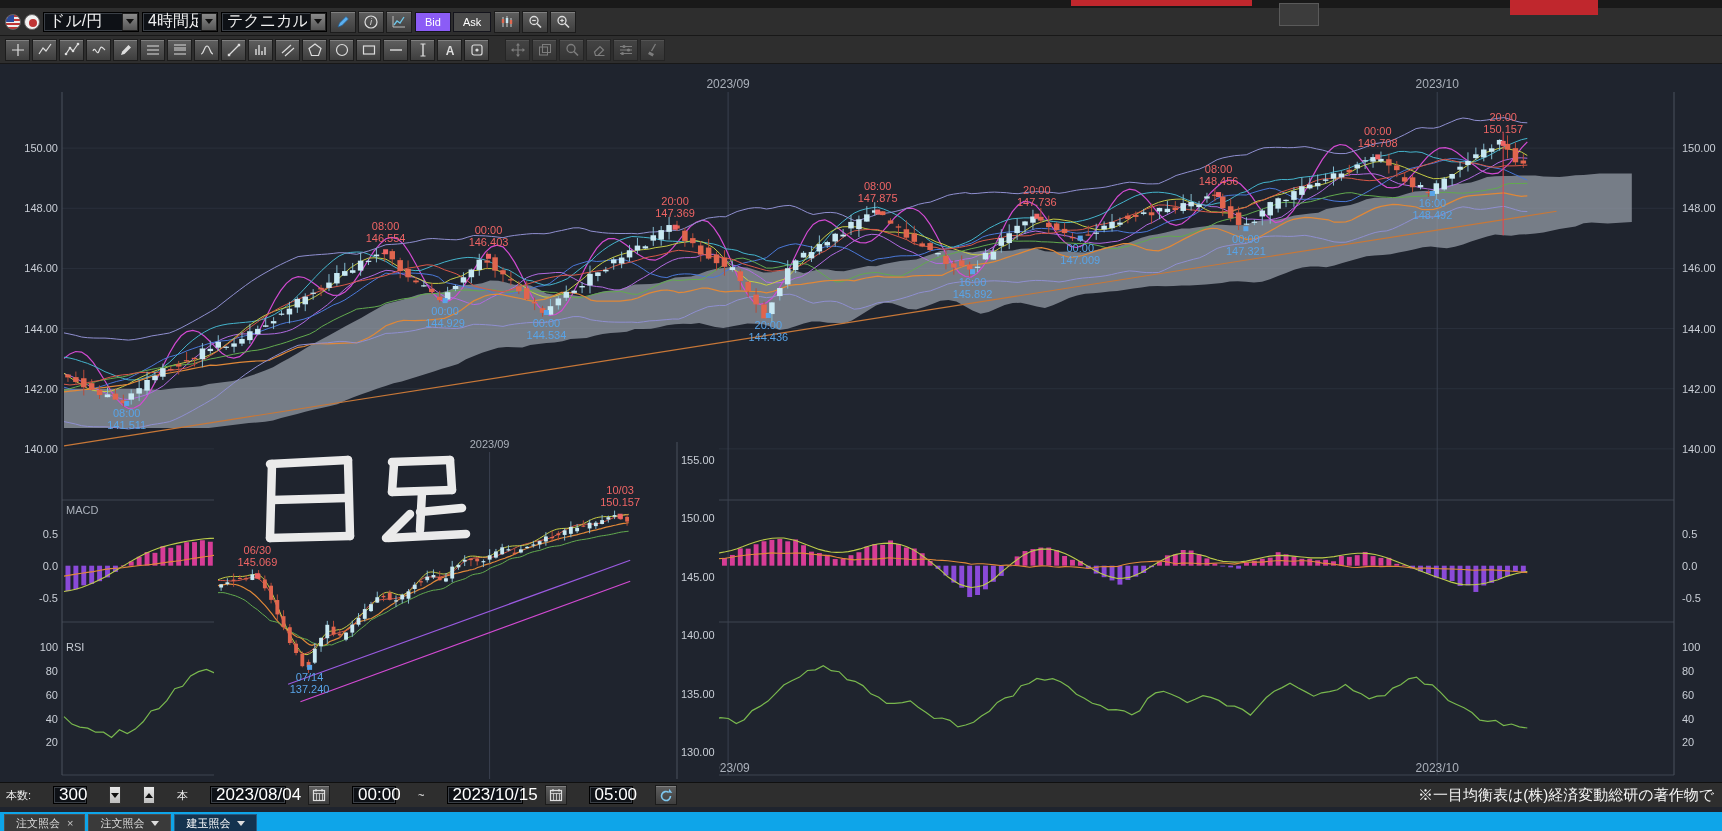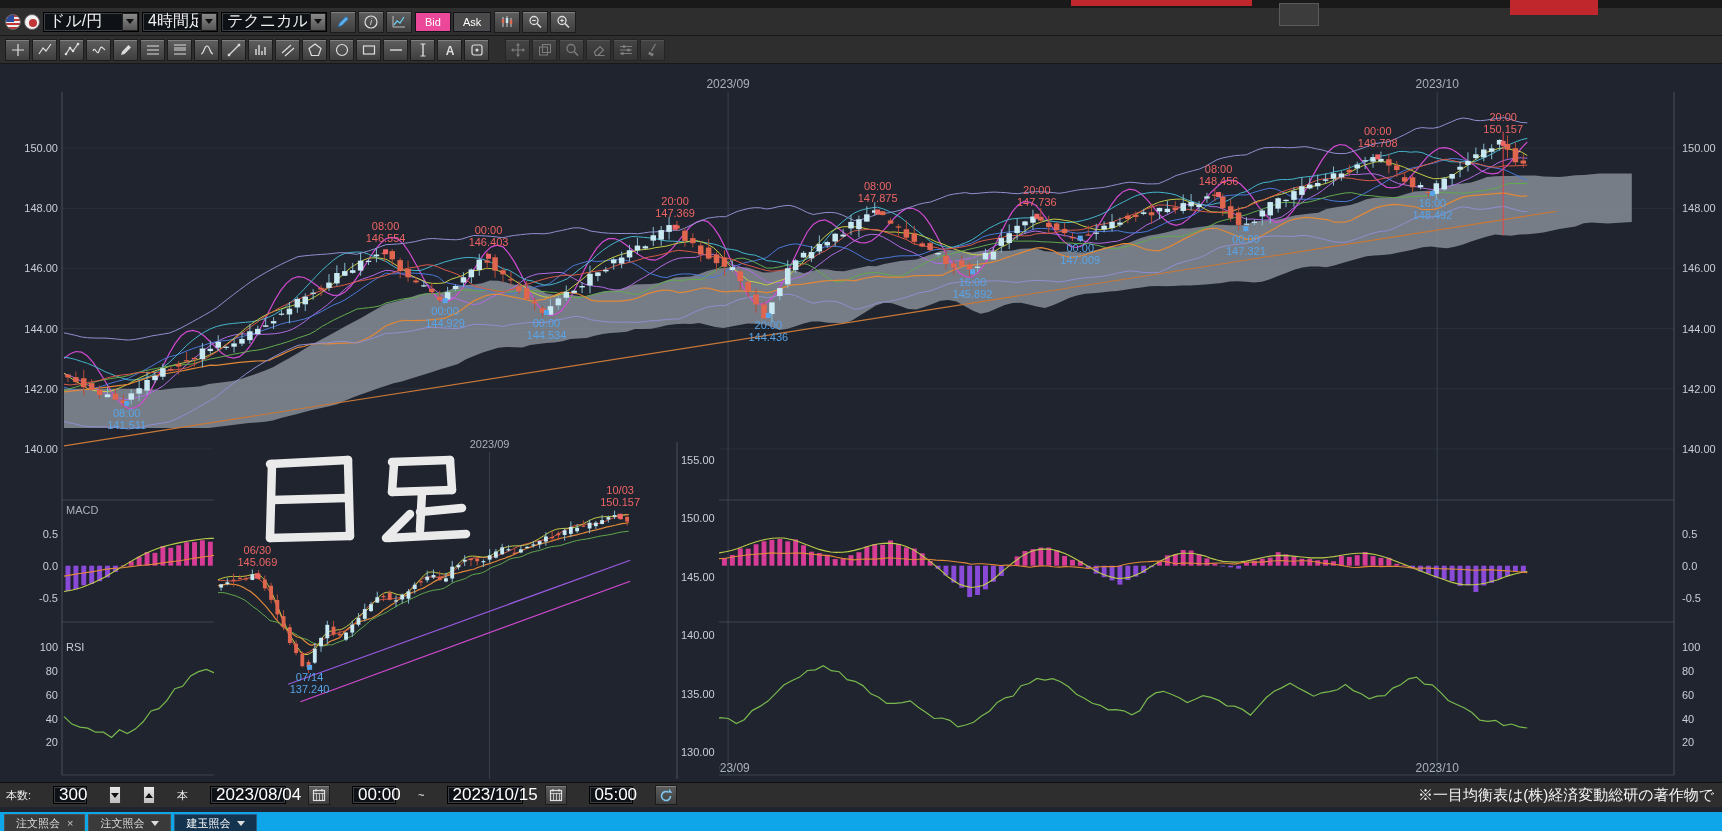--- a/index.html
+++ b/index.html
@@ -19,21 +19,21 @@
   .select .sel-text{flex:1;white-space:nowrap;overflow:hidden}
   .select .dd{width:16px;height:18px;margin-left:3px;background:linear-gradient(#8a8a8a,#555);border:1px solid #222;display:flex;align-items:center;justify-content:center;cursor:default}
   .caret-down{width:0;height:0;border-left:4px solid transparent;border-right:4px solid transparent;border-top:5px solid #101010}
   .caret-down.lt{border-top-color:#ddd}
   .caret-up{width:0;height:0;border-left:4px solid transparent;border-right:4px solid transparent;border-bottom:5px solid #101010}
   .btn-group{display:flex;align-items:center;gap:2px}
   .icon-btn,.tool-btn{width:26px;height:22px;background:linear-gradient(#5f5f5f,#3e3e3e);border:1px solid #1c1c1c;box-shadow:inset 0 1px 0 #808080;display:flex;align-items:center;justify-content:center;padding:0}
   .tool-btn{width:25px}
   .tool-btn.disabled{opacity:.45}
   .txt-btn{height:20px;padding:0 9px;font-size:11px;color:#fff;border:1px solid #14141c;display:flex;align-items:center}
-  .txt-btn.bid{background:#ec4899}
+  .txt-btn.bid{background:#8b5cf6}
   .txt-btn.ask{background:#4a4a4a}
   .tool-gap{width:12px}
   .chart-region{position:absolute;left:0;top:64px;width:1722px;height:666px;background:#1f242e}
   .chart-region svg{display:block}
   svg text{font-family:"Liberation Sans",sans-serif}
   .inset{position:absolute;left:214px;top:370px;width:505px;height:345px}
   .bottom-bar{position:absolute;left:0;top:782px;width:100%;height:25px;background:#2e2e2e;border-top:1px solid #101010;display:flex;align-items:center;gap:22px;padding:0 6px;z-index:20}
   .bb-label{color:#f0f0f0;font-size:11px}
   .bb-input{height:18px;background:#0e1116;border:1px solid #000;box-shadow:inset 0 0 0 1px #3a3f46;color:#fff;font-size:17px;display:flex;align-items:center;padding:0 5px}
   .bb-count{width:34px}

